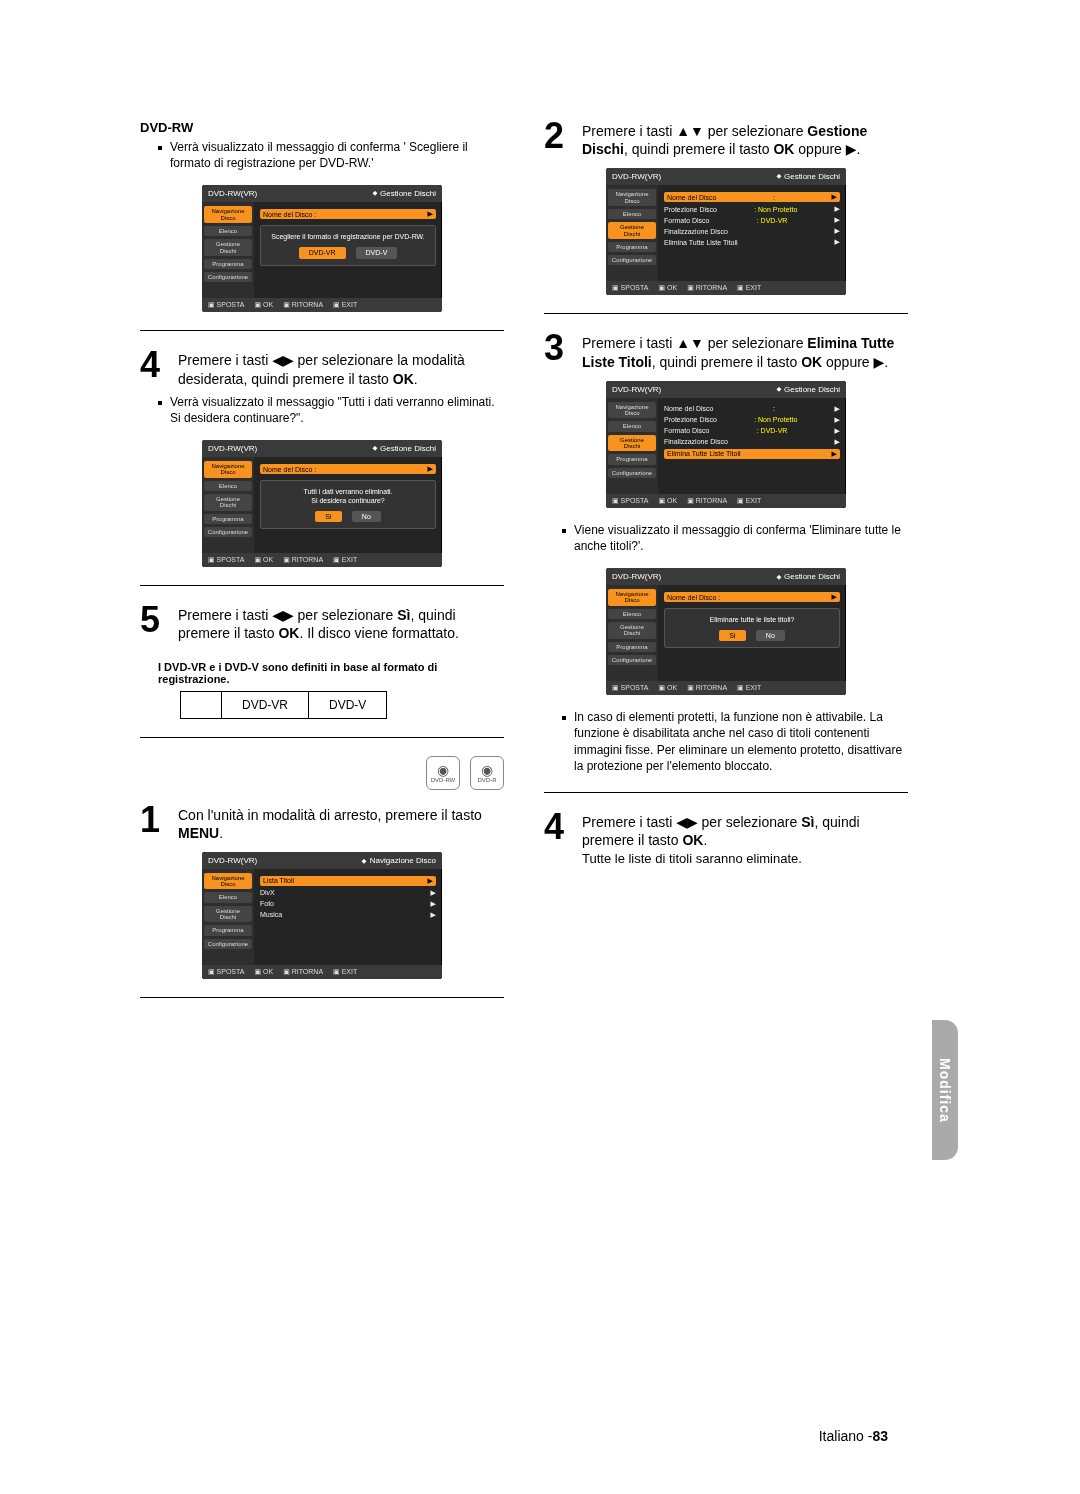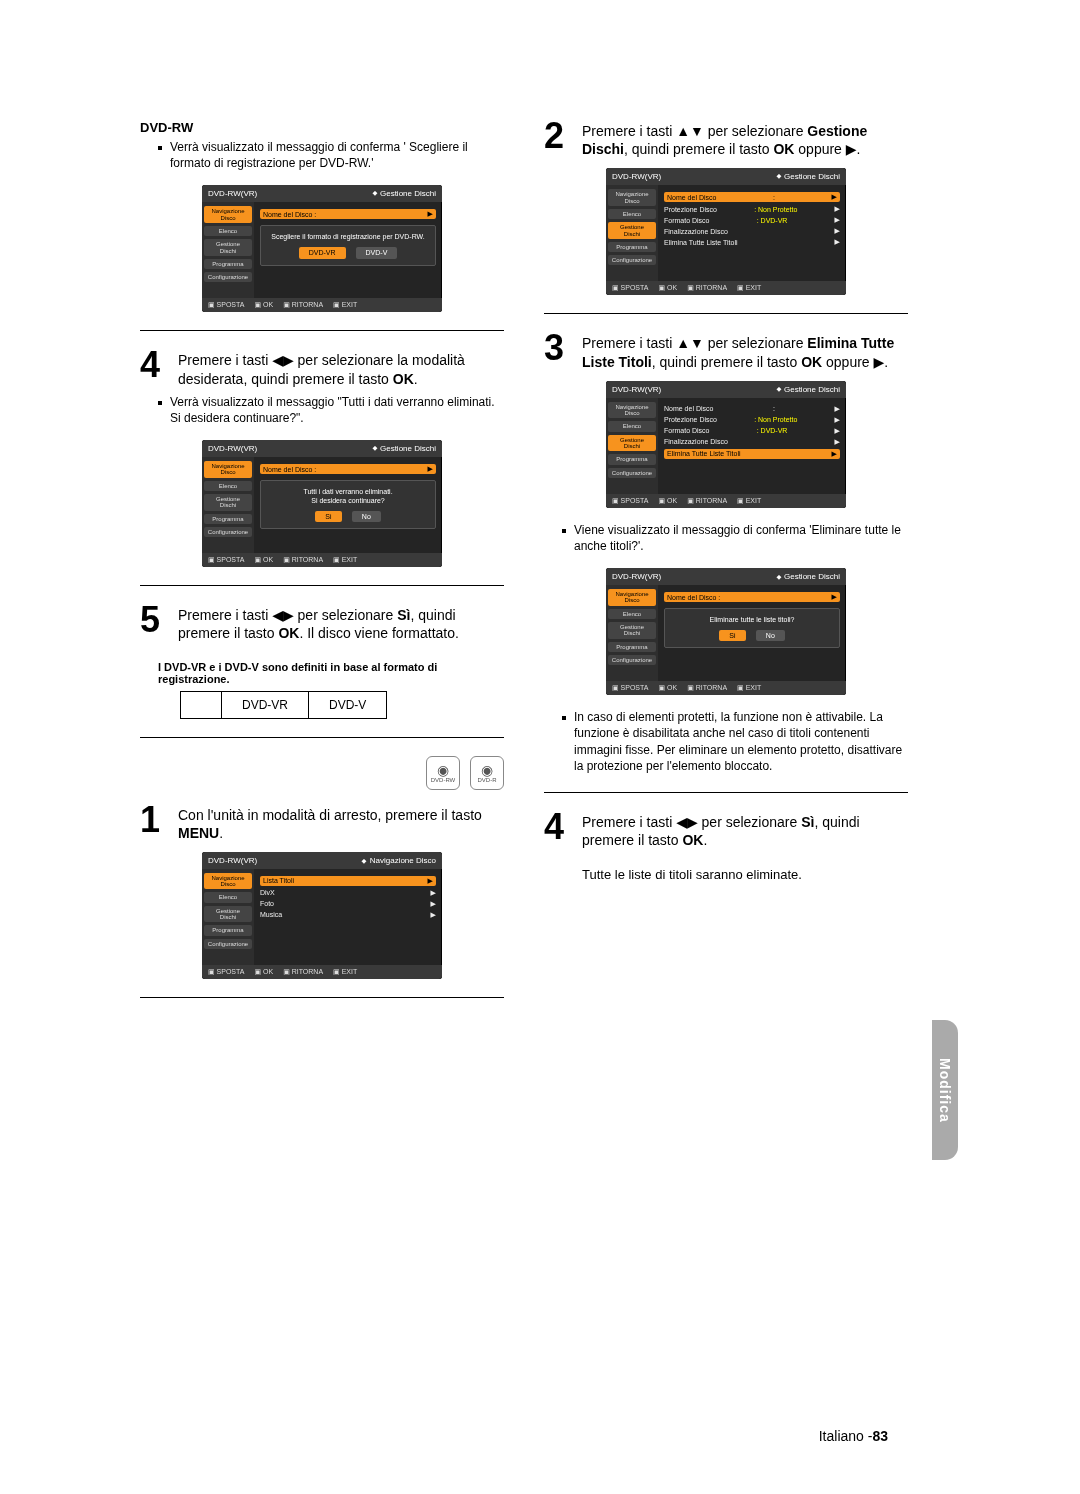--- a/index.html
+++ b/index.html
@@ -598,21 +598,21 @@
       <div class="bullet">
         <span class="bullet-text">In caso di elementi protetti, la funzione non è attivabile. La funzione è disabilitata anche nel caso di titoli contenenti immagini fisse. Per eliminare un elemento protetto, disattivare la protezione per l'elemento bloccato.</span>
       </div>
 
       <hr class="sep">
 
       <div class="step">
         <div class="num">4</div>
         <div class="body">
           <span>Premere i tasti ◀▶ per selezionare </span><b>Sì</b><span>, quindi premere il tasto </span><b>OK</b>.
-          <div style="font-size:13px;margin-top:18px;">Tutte le liste di titoli saranno eliminate.</div>
+          <div style="font-size:13px;margin-top:2px;">Tutte le liste di titoli saranno eliminate.</div>
         </div>
       </div>
 
     </div>
   </div>
 
   <div class="side-tab">
     <span>Modifica</span>
   </div>
 

